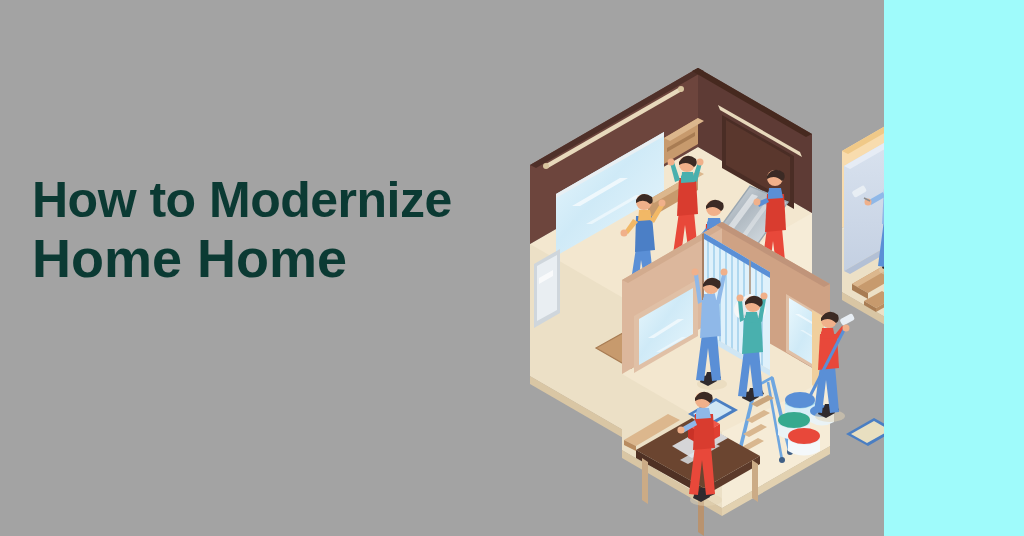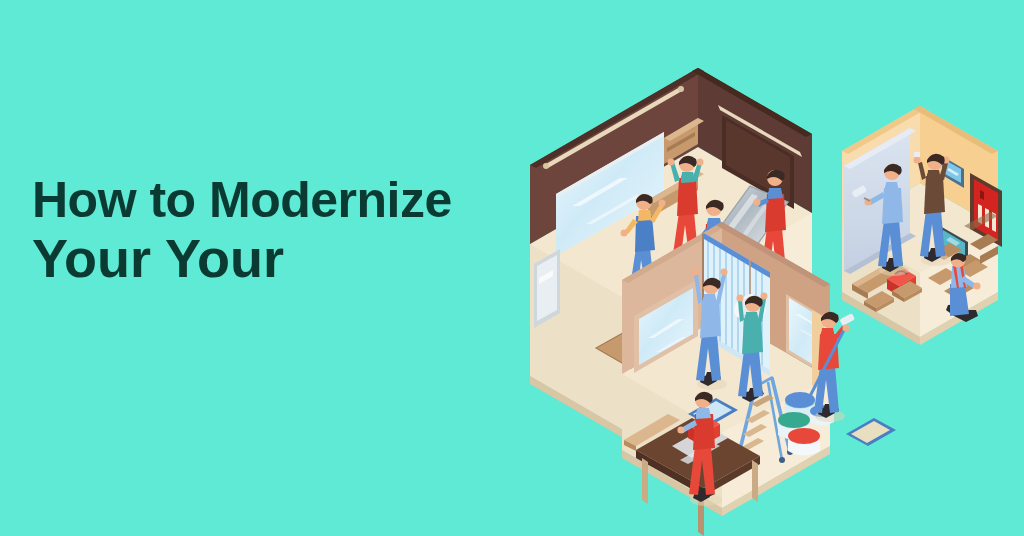--- a/index.html
+++ b/index.html
@@ -2,23 +2,23 @@
 <html><head>
 <meta charset="utf-8">
 <style>
   html, body {
     margin: 0;
     padding: 0;
     background: #9ffbfb;
   }
   #page {
     position: relative;
-    width: 1024px;
+    width: 884px;
     height: 536px;
-    background: #5eead4;
+    background: #a3a3a3;
     overflow: hidden;
     font-family: "Liberation Sans", sans-serif;
   }
   #headline {
     position: absolute;
     left: 32px;
     top: 172px;
     width: 500px;
   }
   .hl-line {
@@ -46,21 +46,21 @@
   }
   svg { display: block; }
 </style>
 </head>
 <body>
 
 <div id="page">
 
   <div id="headline">
     <div class="hl-line hl-1">How to Modernize</div>
-    <div class="hl-line hl-2">Your Your</div>
+    <div class="hl-line hl-2">Home Home</div>
   </div>
 
   <div id="artwork">
     <svg viewBox="0 0 512 488" width="512" height="488" xmlns="http://www.w3.org/2000/svg">
       <defs>
         <linearGradient id="glassG" x1="0" y1="0" x2="1" y2="1">
           <stop offset="0%" stop-color="#eaf8fd"></stop>
           <stop offset="45%" stop-color="#cfeaf7"></stop>
           <stop offset="100%" stop-color="#e8f6fc"></stop>
         </linearGradient>

